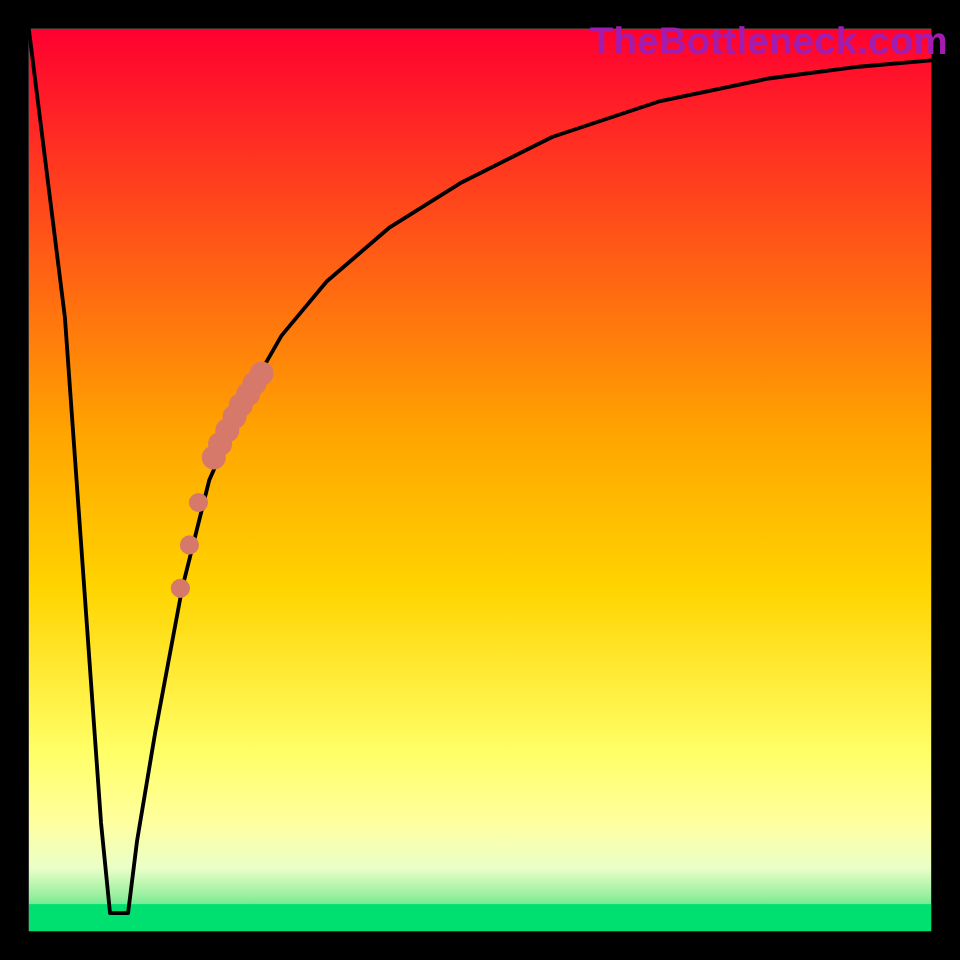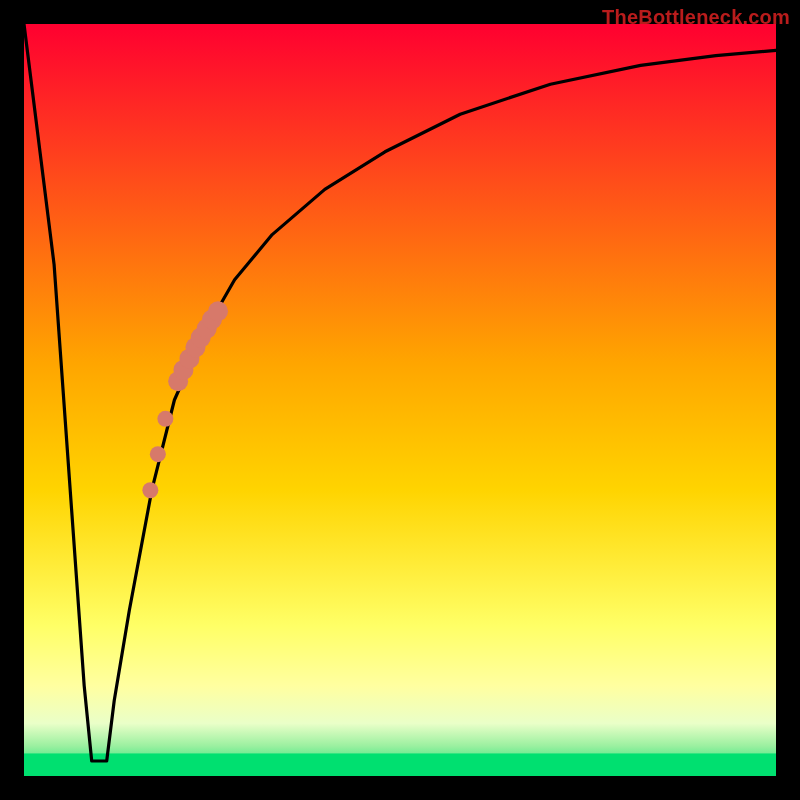--- a/index.html
+++ b/index.html
@@ -10,26 +10,26 @@
     background: #ffffff;
     overflow: hidden;
   }
   #stage {
     position: relative;
     width: 800px;
     height: 800px;
   }
   .watermark {
     position: absolute;
-    top: 6px;
+    top: 16px;
     right: 10px;
     font-family: Arial, Helvetica, sans-serif;
-    font-size: 20px;
+    font-size: 32px;
     font-weight: 600;
-    color: #b91c1c;
+    color: #a21caf;
     letter-spacing: 0.2px;
   }
   svg { display: block; }
 </style>
 </head>
 <body>
 
 <div id="stage">
   <svg id="chart" width="800" height="800" viewBox="0 0 800 800">
       <defs>

